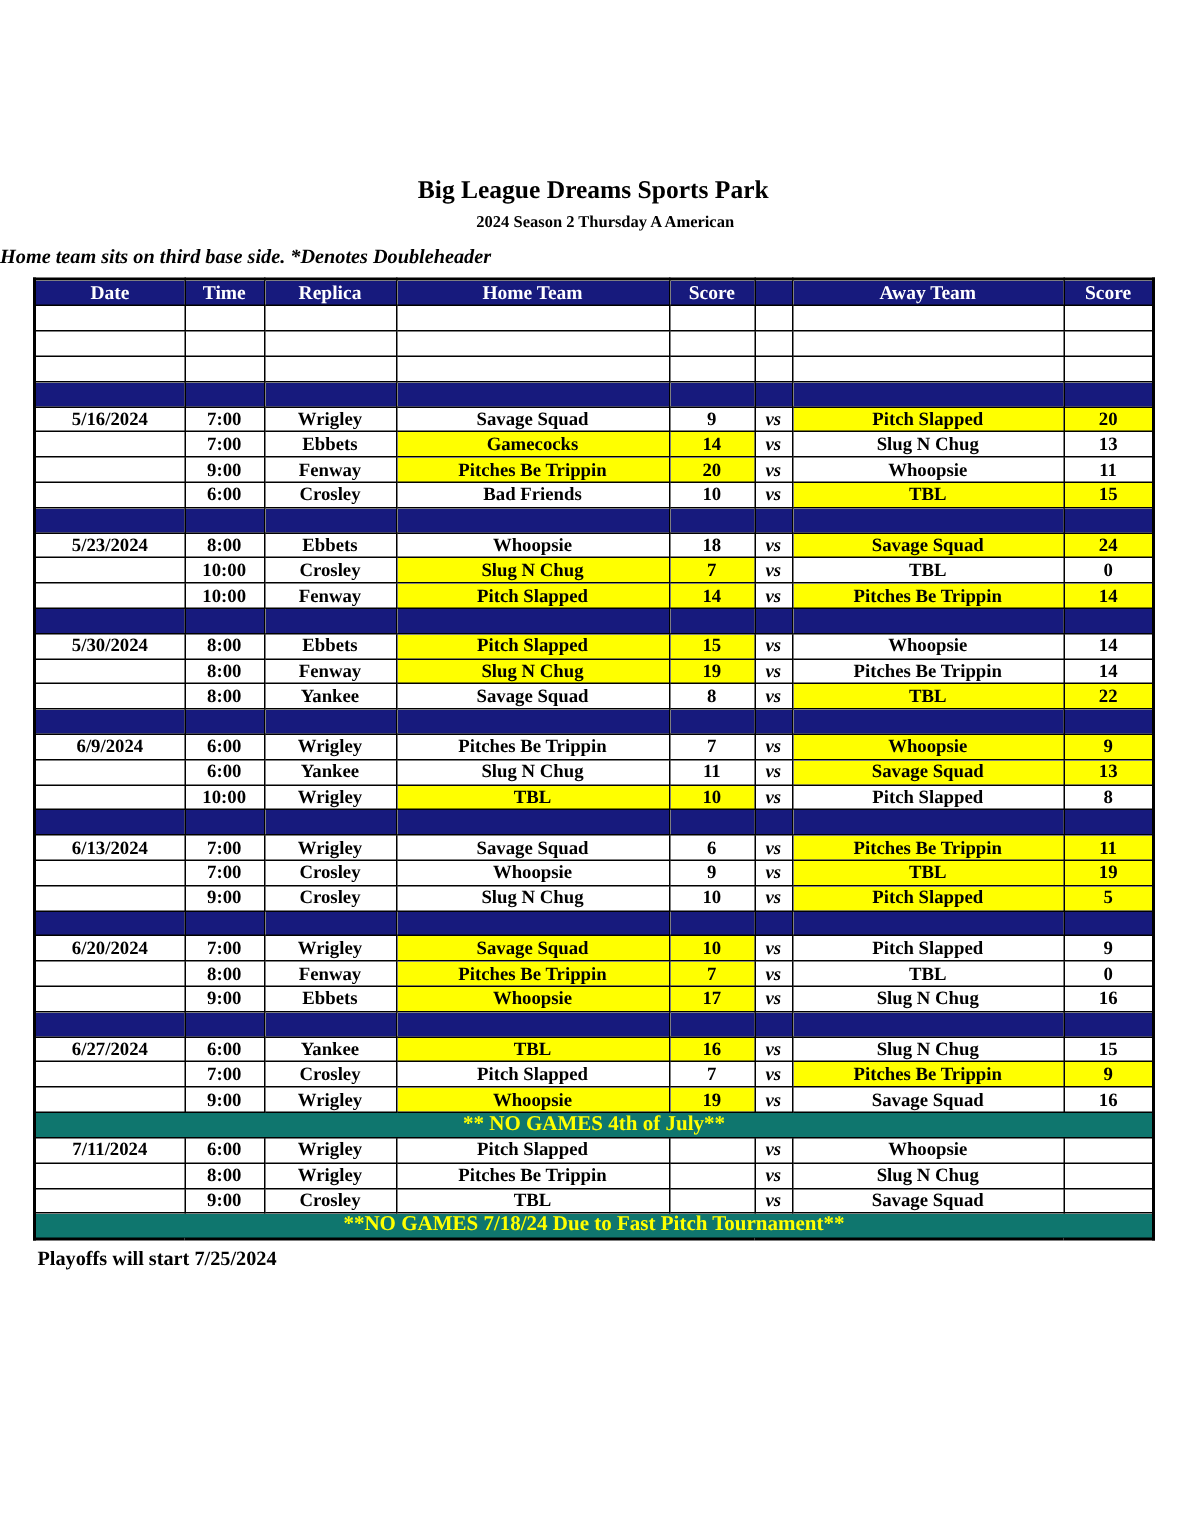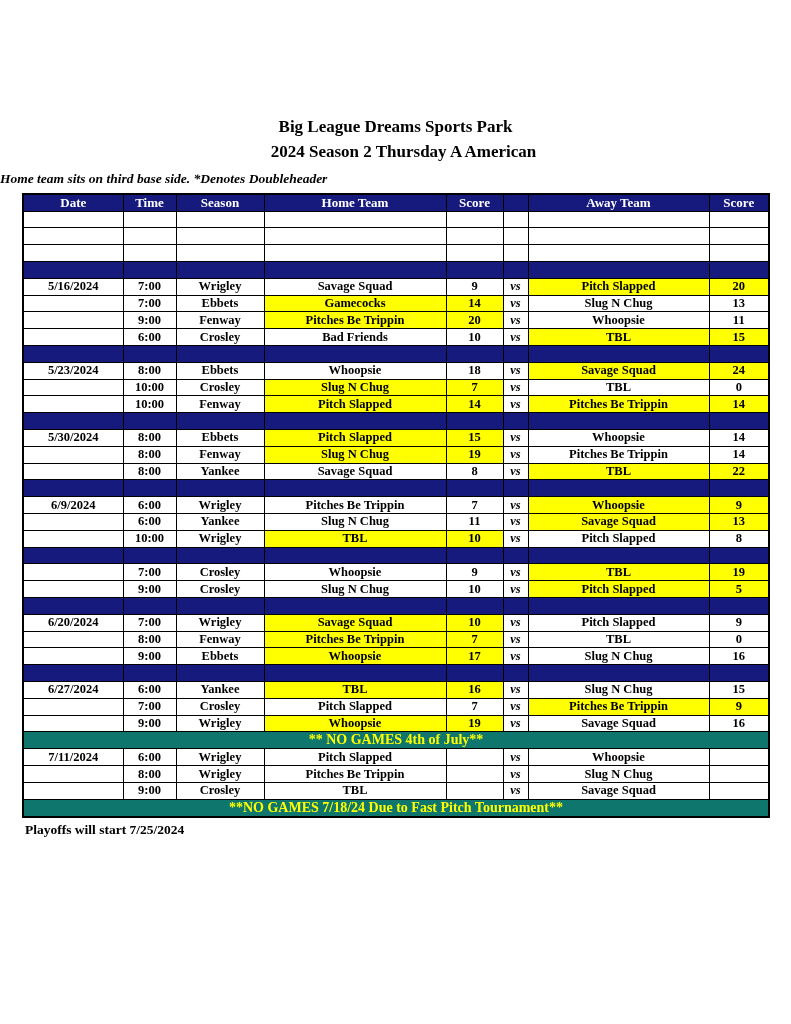--- a/index.html
+++ b/index.html
@@ -19,21 +19,21 @@
   }
   .title {
     text-align: center;
     font-size: 17px;
     font-weight: bold;
     margin: 0;
     line-height: 1.25;
   }
   .subtitle {
     text-align: center;
-    font-size: 17px;
+    font-size: 11px;
     font-weight: bold;
     margin: 5px 0 0 0;
     line-height: 1.2;
     padding-left: 16px;
   }
   .note {
     font-size: 13.5px;
     font-weight: bold;
     font-style: italic;
     margin: 8px 0 6px 0;
@@ -100,21 +100,21 @@
         <col style="width:182px">
       <col style="width:57px">
         <col style="width:25px">
         <col style="width:181px">
         <col style="width:60px">
     </colgroup>
     <thead>
       <tr>
           <th>Date</th>
           <th>Time</th>
-          <th>Season</th>
+          <th>Replica</th>
           <th>Home Team</th>
           <th>Score</th>
           <th></th>
           <th>Away Team</th>
           <th>Score</th>
         </tr>
     </thead>
     <tbody>
         <tr class="empty">
           <td></td>
@@ -318,20 +318,30 @@
         </tr>
         <tr class="sep">
           <td></td>
           <td></td>
           <td></td>
           <td></td>
           <td></td>
           <td></td>
           <td></td>
           <td></td>
+        </tr>
+        <tr>
+          <td>6/13/2024</td>
+          <td>7:00</td>
+          <td>Wrigley</td>
+          <td>Savage Squad</td>
+          <td>6</td>
+          <td class="vs">vs</td>
+          <td class="hl">Pitches Be Trippin</td>
+          <td class="hl">11</td>
         </tr>
         <tr>
           <td></td>
           <td>7:00</td>
           <td>Crosley</td>
           <td>Whoopsie</td>
           <td>9</td>
           <td class="vs">vs</td>
           <td class="hl">TBL</td>
           <td class="hl">19</td>

